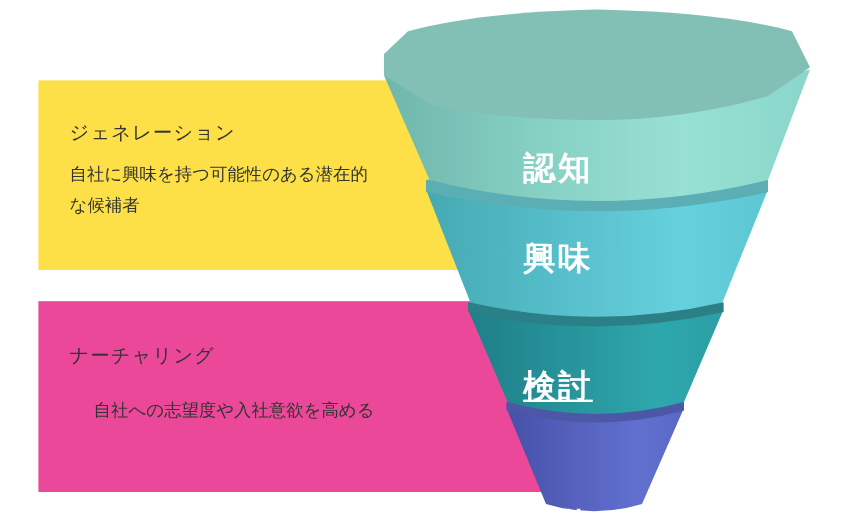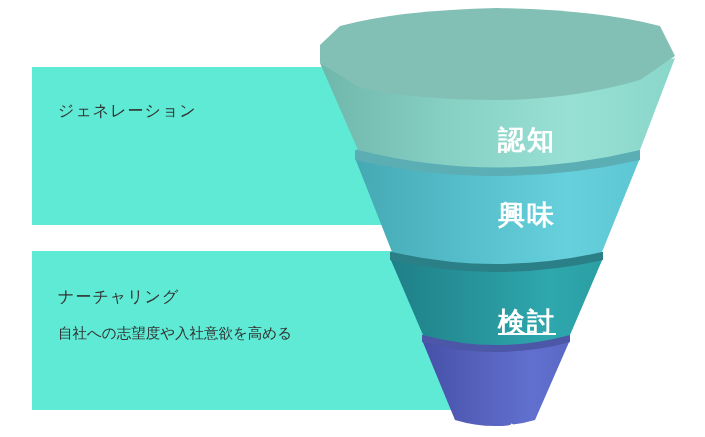--- a/index.html
+++ b/index.html
@@ -1,35 +1,36 @@
 <!DOCTYPE html>
 <html><head>
 <meta charset="utf-8">
 <style>
   html, body { margin:0; padding:0; background:#ffffff; }
   body { width:705px; height:437px; position:relative; overflow:hidden;
          font-family:"DejaVu Sans", "Liberation Sans", sans-serif; }
   .box { position:absolute; left:32px; width:430px; }
-  .box-top { top:67px; height:158px; background:#5eead4; }
-  .box-bottom { top:251px; height:159px; background:#5eead4; }
+  .box-top { top:67px; height:158px; background:#fde047; }
+  .box-bottom { top:251px; height:159px; background:#ec4899; }
   .box .title { position:absolute; left:26px; font-size:16px; color:#333; letter-spacing:1px; }
   .box .desc { position:absolute; left:26px; font-size:14.5px; color:#333; line-height:26px; width:250px; }
   .box-top .title { top:34px; }
   .box-top .desc { top:66px; }
   .box-bottom .title { top:36px; }
-  .box-bottom .desc { top:69px; }
+  .box-bottom .desc { top:79px;margin-left:20px; }
   svg.funnel { position:absolute; left:0; top:0; }
   .stage-label { position:absolute; color:#ffffff; font-size:27px; font-weight:bold;
-                 letter-spacing:2px; width:120px; text-align:right; }
+                 letter-spacing:2px; width:120px; text-align:left; }
 </style>
 </head>
 <body>
 
 <div class="box box-top">
   <div class="title">ジェネレーション</div>
+  <div class="desc">自社に興味を持つ可能性のある潜在的な候補者</div>
 </div>
 
 <div class="box box-bottom">
   <div class="title">ナーチャリング</div>
   <div class="desc">自社への志望度や入社意欲を高める</div>
 </div>
 
 <svg class="funnel" width="705" height="437" viewBox="0 0 705 437">
   <defs>
     <linearGradient id="g1" x1="0" x2="1" y1="0" y2="0">

